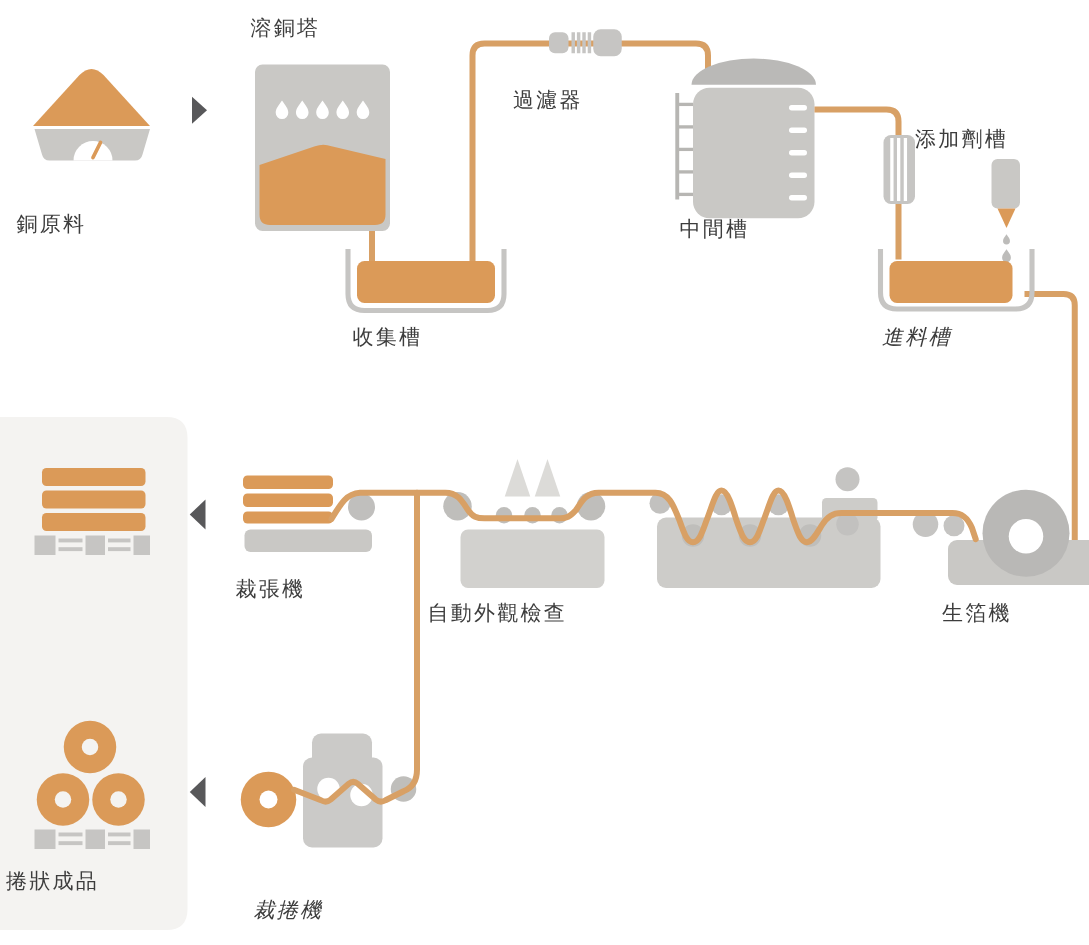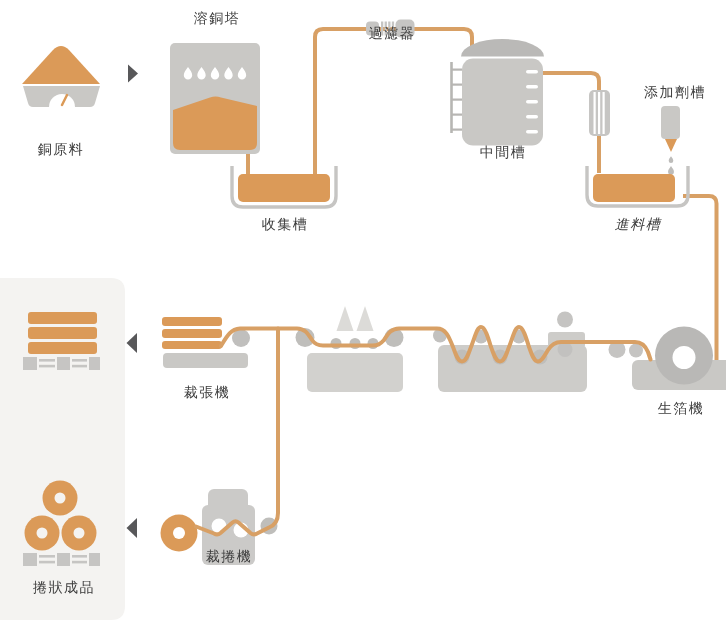--- a/index.html
+++ b/index.html
@@ -5,21 +5,21 @@
   html,body{margin:0;padding:0;background:#ffffff;}
   #stage{
     position:relative;width:726px;height:630px;overflow:hidden;
     background:#ffffff;
     font-family:"DejaVu Sans","Liberation Sans",sans-serif;
   }
   #stage svg{position:absolute;left:0;top:0;}
   .label{
     position:absolute;
     font-size:14px;letter-spacing:1.5px;font-weight:500;
-    color:#3D3D3D;text-align:center;white-space:nowrap;
+    color:#3D3D3D;white-space:nowrap;
   }
 </style>
 </head>
 <body>
 
 <div id="stage">
 
 <svg width="726" height="630" viewBox="0 0 726 630">
   <defs>
     <path id="drop" d="M0,-7 C2.3,-3.5 4.2,-1.8 4.2,1.2 A4.2,4.2 0 1 1 -4.2,1.2 C-4.2,-1.8 -2.3,-3.5 0,-7 Z"></path>
@@ -185,23 +185,24 @@
       <rect x="39" y="560.8" width="16" height="2.6"></rect>
       <rect x="72" y="555" width="15" height="2.6"></rect>
       <rect x="72" y="560.8" width="15" height="2.6"></rect>
     </g>
   </g>
   <polygon points="137,518 126.5,528 137,538" fill="#58585A"></polygon>
 </svg>
 
 <div class="label" style="left:167px;top:10px;width:100px;">溶銅塔</div>
 <div class="label" style="left:11px;top:113px;width:100px;margin-top:28px;">銅原料</div>
-<div class="label" style="left:342px;top:25px;width:100px;">過濾器</div>
+<div class="label" style="left:342px;top:58px;width:100px;">過濾器</div>
 <div class="label" style="left:235px;top:216px;width:100px;font-family:Liberation Serif, serif;">收集槽</div>
 <div class="label" style="left:453px;top:144px;width:100px;">中間槽</div>
 <div class="label" style="left:610px;top:84px;width:130px;">添加劑槽</div>
 <div class="label" style="left:588px;top:216px;width:100px;font-style:italic;">進料槽</div>
 <div class="label" style="left:157px;top:384px;width:100px;">裁張機</div>
+<div class="label" style="left:285px;top:400px;width:145px;">自動外觀檢查</div>
 <div class="label" style="left:628px;top:400px;width:106px;">生箔機</div>
 <div class="label" style="left:4px;top:548px;width:120px;margin-top:31px;">捲狀成品</div>
-<div class="label" style="left:169px;top:548px;width:120px;">裁捲機</div>
+<div class="label" style="left:169px;top:598px;width:120px;font-style:italic;">裁捲機</div>
 
 </div>
 
 </body></html>

